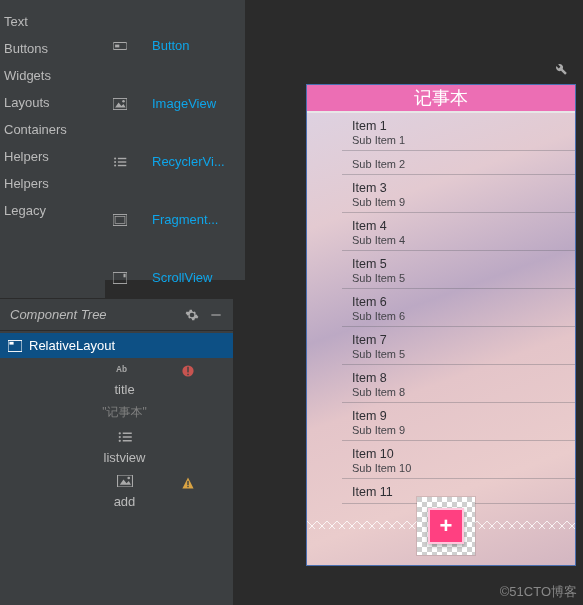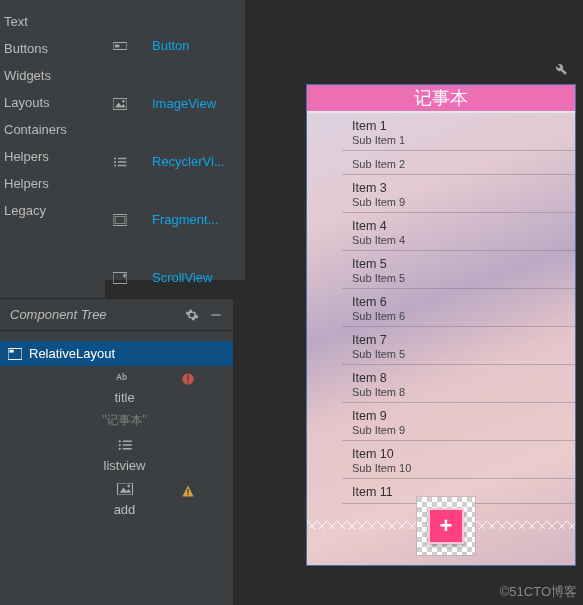--- a/index.html
+++ b/index.html
@@ -45,21 +45,21 @@
     border-top: 1px solid #2b2b2b;
   }
   .tree-head {
     display:flex; align-items:center; justify-content:space-between;
     padding: 8px 10px;
     color:#bbbbbb;
     border-bottom: 1px solid #2b2b2b;
     font-style: italic;
   }
   .tree-head-actions { display:flex; gap:10px; align-items:center;}
-  .tree-body { padding-top:2px;margin-top:8px; }
+  .tree-body { padding-top:2px; }
   .tree-row {
     display:flex; align-items:center; gap:7px;
     padding: 5px 8px;
     position:relative;
   }
   .tree-row.sel { background:#0d5085; color:#ffffff; }
   .tree-row.child { padding-left: 24px; flex-direction: column; }
   .tree-badge { position:absolute; right:38px; top:6px; }
   .muted { color:#808080; font-size:12px;}
 

